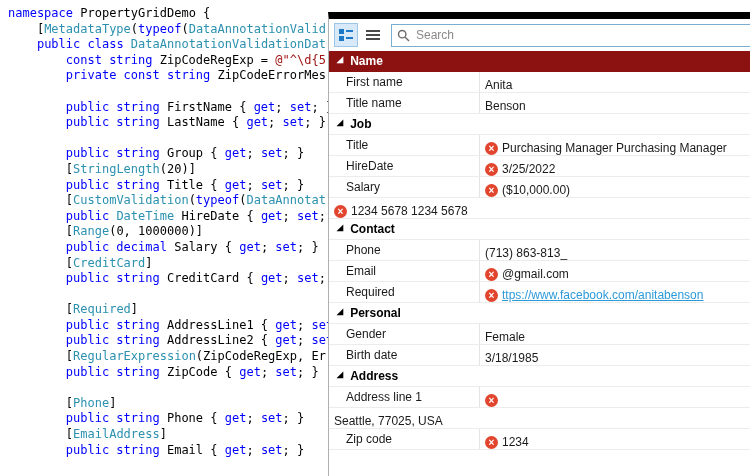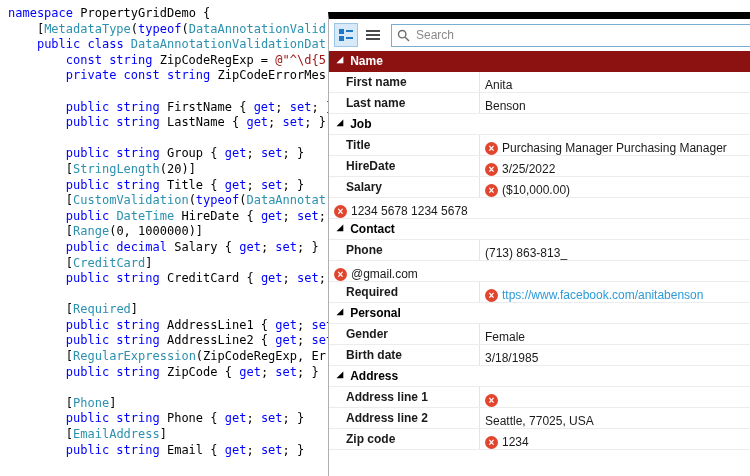--- a/index.html
+++ b/index.html
@@ -30,28 +30,28 @@
   .searchbox input::placeholder { color:#8a8a8a; }
 
   .cat-header { height:21px; display:flex; align-items:center; padding-left:8px; gap:7px;
                 font-weight:bold; font-size:12px; color:#000; background:#fff;
                 border-bottom:1px solid #ececec; cursor:pointer; }
   .cat-header .expander { font-size:8px; line-height:1; transform:translateY(-1px); }
   .cat-header.selected { background:var(--accent,#8c1212); color:#fff; border-color:var(--accent,#8c1212); }
 
   .prow { height:21px; display:flex; border-bottom:1px solid #ececec; font-size:12px; }
   .pname { width:151px; min-width:151px; border-right:1px solid #e4e4e4; display:flex;
-           align-items:center; padding-left:17px; color:#1a1a1a; overflow:hidden; white-space:nowrap;font-weight:bold; }
+           align-items:center; padding-left:17px; color:#1a1a1a; overflow:hidden; white-space:nowrap; }
   .pval { flex:1; display:flex; align-items:flex-end; padding-left:5px; gap:4px;
           border-right:1px solid #e4e4e4; overflow:hidden; white-space:nowrap; }
   .err { width:13px; height:13px; min-width:13px; border-radius:50%;
          background:var(--error,#e2452d); color:#fff; font-size:10px; font-weight:bold;
          display:flex; align-items:center; justify-content:center; line-height:1; }
   .vtext { color:#1a1a1a; }
-  .vtext.link { color:var(--link,#2c9ad9); }
+  .vtext.link { color:var(--link,#2c9ad9);text-decoration:underline; }
   .pbtn { width:16px; min-width:16px; display:flex; align-items:center; justify-content:center;
           background:transparent; border:none; cursor:pointer; }
   .sq { width:8px; height:8px; border:1px solid #7a7a7a; display:block; background:#fff; }
 </style>
 </head>
 <body>
 
 <div class="code-pane" id="code-pane"><div class="code-line"><span class="c-k">namespace</span><span class="c-p"> PropertyGridDemo {</span></div><div class="code-line"><span class="c-p">    [</span><span class="c-t">MetadataType</span><span class="c-p">(</span><span class="c-k">typeof</span><span class="c-p">(</span><span class="c-t">DataAnnotationValid</span></div><div class="code-line"><span class="c-p">    </span><span class="c-k">public class</span><span class="c-p"> </span><span class="c-t">DataAnnotationValidationDat</span></div><div class="code-line"><span class="c-p">        </span><span class="c-k">const string</span><span class="c-p"> ZipCodeRegExp = </span><span class="c-s">@"^\d{5</span></div><div class="code-line"><span class="c-p">        </span><span class="c-k">private const string</span><span class="c-p"> ZipCodeErrorMes</span></div><div class="code-line">&nbsp;</div><div class="code-line"><span class="c-p">        </span><span class="c-k">public string</span><span class="c-p"> FirstName { </span><span class="c-k">get</span><span class="c-p">; </span><span class="c-k">set</span><span class="c-p">; }</span></div><div class="code-line"><span class="c-p">        </span><span class="c-k">public string</span><span class="c-p"> LastName { </span><span class="c-k">get</span><span class="c-p">; </span><span class="c-k">set</span><span class="c-p">; }</span></div><div class="code-line">&nbsp;</div><div class="code-line"><span class="c-p">        </span><span class="c-k">public string</span><span class="c-p"> Group { </span><span class="c-k">get</span><span class="c-p">; </span><span class="c-k">set</span><span class="c-p">; }</span></div><div class="code-line"><span class="c-p">        [</span><span class="c-t">StringLength</span><span class="c-p">(20)]</span></div><div class="code-line"><span class="c-p">        </span><span class="c-k">public string</span><span class="c-p"> Title { </span><span class="c-k">get</span><span class="c-p">; </span><span class="c-k">set</span><span class="c-p">; }</span></div><div class="code-line"><span class="c-p">        [</span><span class="c-t">CustomValidation</span><span class="c-p">(</span><span class="c-k">typeof</span><span class="c-p">(</span><span class="c-t">DataAnnotat</span></div><div class="code-line"><span class="c-p">        </span><span class="c-k">public</span><span class="c-p"> </span><span class="c-t">DateTime</span><span class="c-p"> HireDate { </span><span class="c-k">get</span><span class="c-p">; </span><span class="c-k">set</span><span class="c-p">;</span></div><div class="code-line"><span class="c-p">        [</span><span class="c-t">Range</span><span class="c-p">(0, 1000000)]</span></div><div class="code-line"><span class="c-p">        </span><span class="c-k">public decimal</span><span class="c-p"> Salary { </span><span class="c-k">get</span><span class="c-p">; </span><span class="c-k">set</span><span class="c-p">; }</span></div><div class="code-line"><span class="c-p">        [</span><span class="c-t">CreditCard</span><span class="c-p">]</span></div><div class="code-line"><span class="c-p">        </span><span class="c-k">public string</span><span class="c-p"> CreditCard { </span><span class="c-k">get</span><span class="c-p">; </span><span class="c-k">set</span><span class="c-p">; }</span></div><div class="code-line">&nbsp;</div><div class="code-line"><span class="c-p">        [</span><span class="c-t">Required</span><span class="c-p">]</span></div><div class="code-line"><span class="c-p">        </span><span class="c-k">public string</span><span class="c-p"> AddressLine1 { </span><span class="c-k">get</span><span class="c-p">; </span><span class="c-k">set</span><span class="c-p">;</span></div><div class="code-line"><span class="c-p">        </span><span class="c-k">public string</span><span class="c-p"> AddressLine2 { </span><span class="c-k">get</span><span class="c-p">; </span><span class="c-k">set</span><span class="c-p">;</span></div><div class="code-line"><span class="c-p">        [</span><span class="c-t">RegularExpression</span><span class="c-p">(ZipCodeRegExp, Er</span></div><div class="code-line"><span class="c-p">        </span><span class="c-k">public string</span><span class="c-p"> ZipCode { </span><span class="c-k">get</span><span class="c-p">; </span><span class="c-k">set</span><span class="c-p">; }</span></div><div class="code-line">&nbsp;</div><div class="code-line"><span class="c-p">        [</span><span class="c-t">Phone</span><span class="c-p">]</span></div><div class="code-line"><span class="c-p">        </span><span class="c-k">public string</span><span class="c-p"> Phone { </span><span class="c-k">get</span><span class="c-p">; </span><span class="c-k">set</span><span class="c-p">; }</span></div><div class="code-line"><span class="c-p">        [</span><span class="c-t">EmailAddress</span><span class="c-p">]</span></div><div class="code-line"><span class="c-p">        </span><span class="c-k">public string</span><span class="c-p"> Email { </span><span class="c-k">get</span><span class="c-p">; </span><span class="c-k">set</span><span class="c-p">; }</span></div></div>
 
 <div class="grid-pane">
@@ -88,21 +88,21 @@
     <div class="pname">First name</div>
     <div class="pval">
 
       <span class="vtext">Anita</span>
     </div>
     <button class="pbtn">
       <span class="sq"></span>
     </button>
   </div>
       <div class="prow">
-    <div class="pname">Last name</div>
+    <div class="pname">Title name</div>
     <div class="pval">
 
       <span class="vtext">Benson</span>
     </div>
     <button class="pbtn">
       <span class="sq"></span>
     </button>
   </div>
       <div class="cat-header">
     <span class="expander">◢</span>
@@ -155,20 +155,21 @@
     <div class="pname">Phone</div>
     <div class="pval">
 
       <span class="vtext">(713) 863-813_</span>
     </div>
     <button class="pbtn">
       <span class="sq"></span>
     </button>
   </div>
       <div class="prow">
+    <div class="pname">Email</div>
     <div class="pval">
       <span class="err">×</span>
       <span class="vtext">@gmail.com</span>
     </div>
     <button class="pbtn">
       <span class="sq"></span>
     </button>
   </div>
       <div class="prow">
     <div class="pname">Required</div>
@@ -212,21 +213,20 @@
     <div class="pname">Address line 1</div>
     <div class="pval">
       <span class="err">×</span>
       <span class="vtext"></span>
     </div>
     <button class="pbtn">
       <span class="sq"></span>
     </button>
   </div>
       <div class="prow">
-    <div class="pname">Address line 2</div>
     <div class="pval">
 
       <span class="vtext">Seattle, 77025, USA</span>
     </div>
     <button class="pbtn">
       <span class="sq"></span>
     </button>
   </div>
       <div class="prow">
     <div class="pname">Zip code</div>

